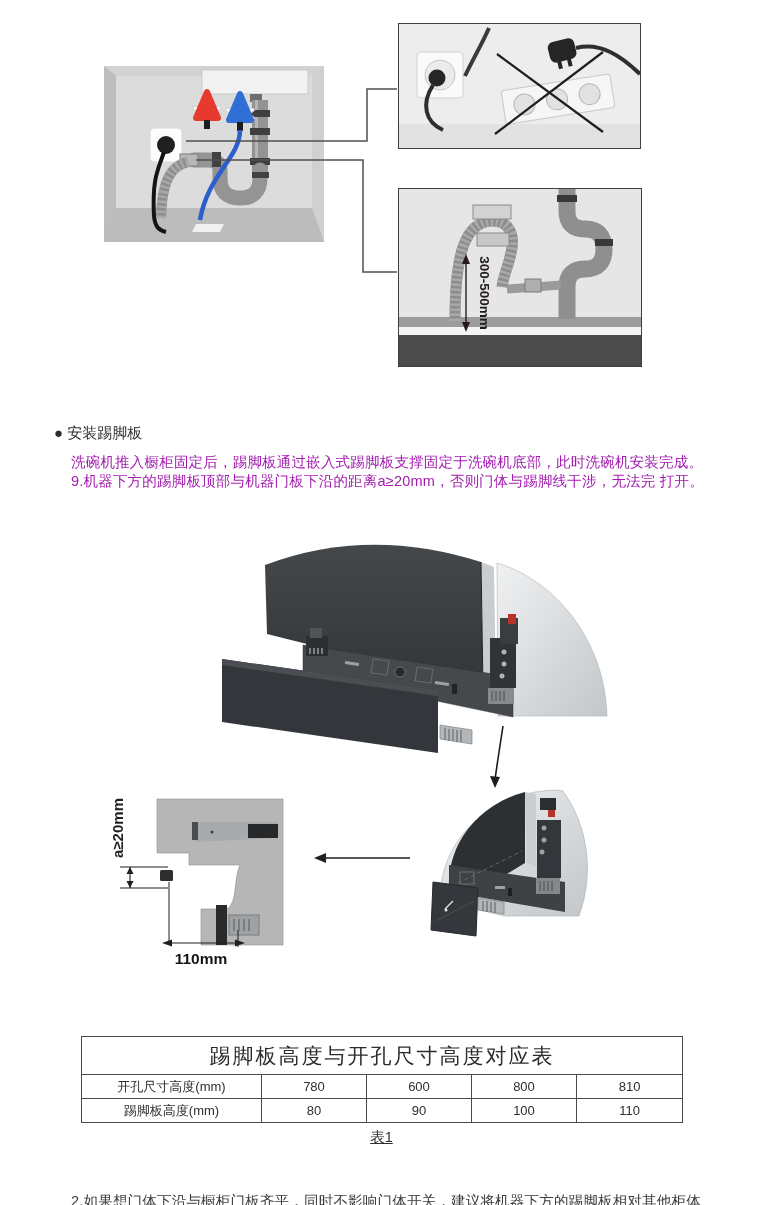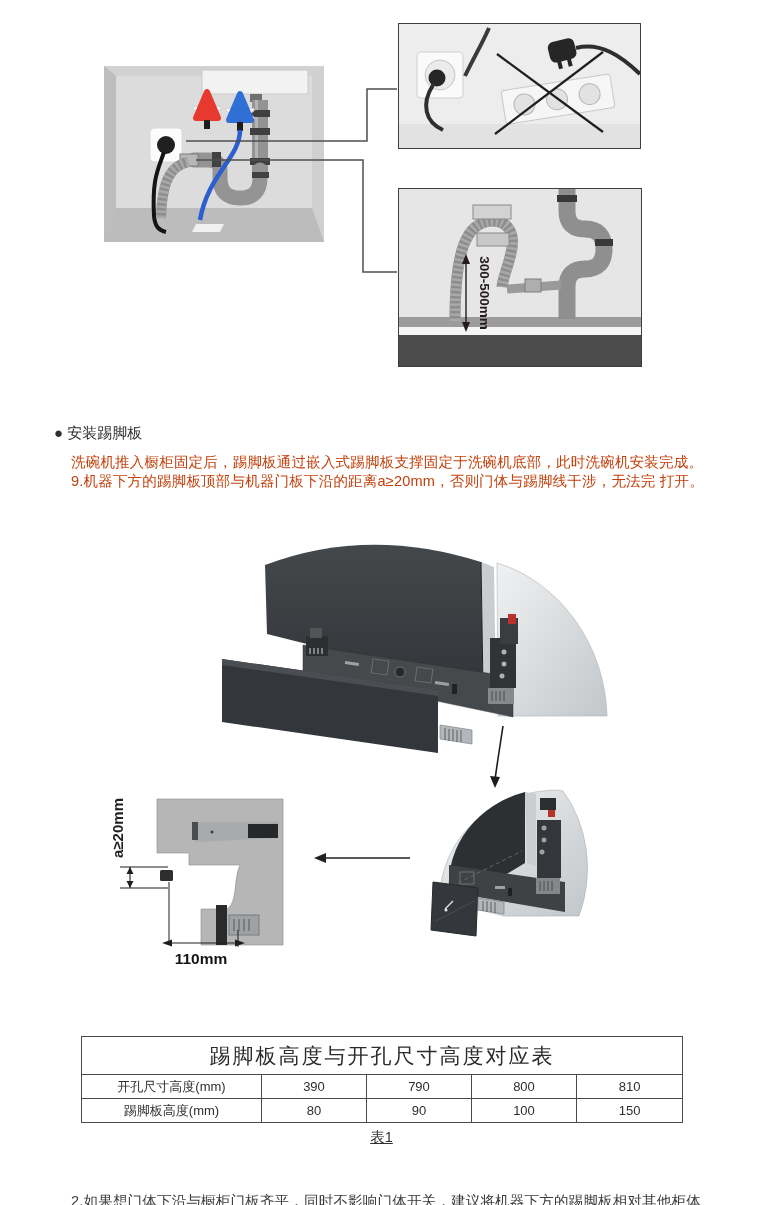--- a/index.html
+++ b/index.html
@@ -4,21 +4,21 @@
 <style>
   html,body{margin:0;padding:0;}
   body{
     width:765px;height:1205px;position:relative;overflow:hidden;
     background:#ffffff;color:#333;
     font-family:"Liberation Sans","DejaVu Sans",sans-serif;
   }
   .abs{position:absolute;}
   .figbox{position:absolute;border:1px solid #3f3f3f;box-sizing:border-box;overflow:hidden;background:#ededed;}
   .section-heading{position:absolute;left:54px;top:424px;font-size:15px;color:#2e2e2e;white-space:nowrap;}
-  .para{position:absolute;left:71px;font-size:14.5px;color:#c2410c;white-space:nowrap;letter-spacing:0.2px;}
+  .para{position:absolute;left:71px;font-size:14.5px;color:#a21caf;white-space:nowrap;letter-spacing:0.2px;}
   .p1{top:453px;}
   .p2{top:472px;}
   table.spec{
     position:absolute;left:81px;top:1036px;width:601px;
     border-collapse:collapse;table-layout:fixed;color:#2e2e2e;
   }
   table.spec td{border:1px solid #4a4a4a;text-align:center;padding:0;}
   td.t-title{height:37px;font-size:21px;letter-spacing:2px;color:#2b2b2b;}
   tr.data-row td{height:23px;font-size:13px;}
   td.t-label{font-size:14.5px;}
@@ -281,29 +281,29 @@
       <col style="width:105px">
       <col style="width:105px">
       <col style="width:106px">
   </colgroup>
   <tbody>
       <tr>
     <td class="t-title" colspan="5">踢脚板高度与开孔尺寸高度对应表</td>
   </tr>
   <tr class="data-row">
     <td class="t-label">开孔尺寸高度(mm)</td>
-    <td>390</td>
-    <td>790</td>
+    <td>780</td>
+    <td>600</td>
     <td>800</td>
     <td>810</td>
   </tr>
   <tr class="data-row">
     <td class="t-label">踢脚板高度(mm)</td>
     <td>80</td>
     <td>90</td>
     <td>100</td>
-    <td>150</td>
+    <td>110</td>
   </tr>
 </tbody>
   </table>
 <div class="tbl-caption">表1</div>
 
 <div class="footer-line">2.如果想门体下沿与橱柜门板齐平，同时不影响门体开关，建议将机器下方的踢脚板相对其他柜体</div>
 
 </body></html>

